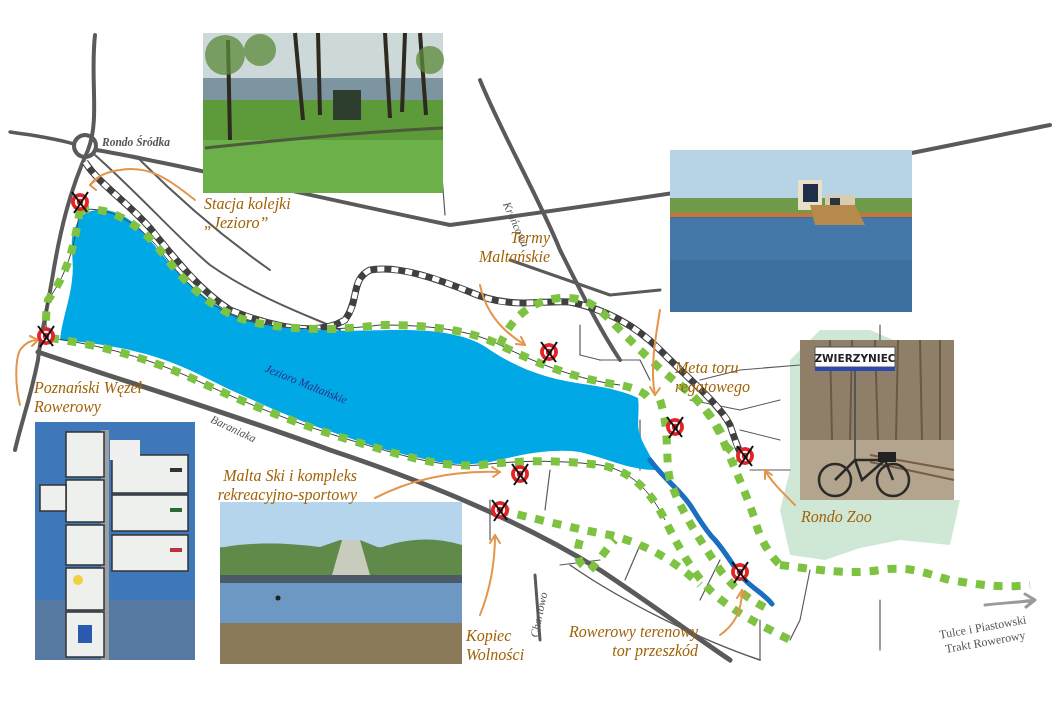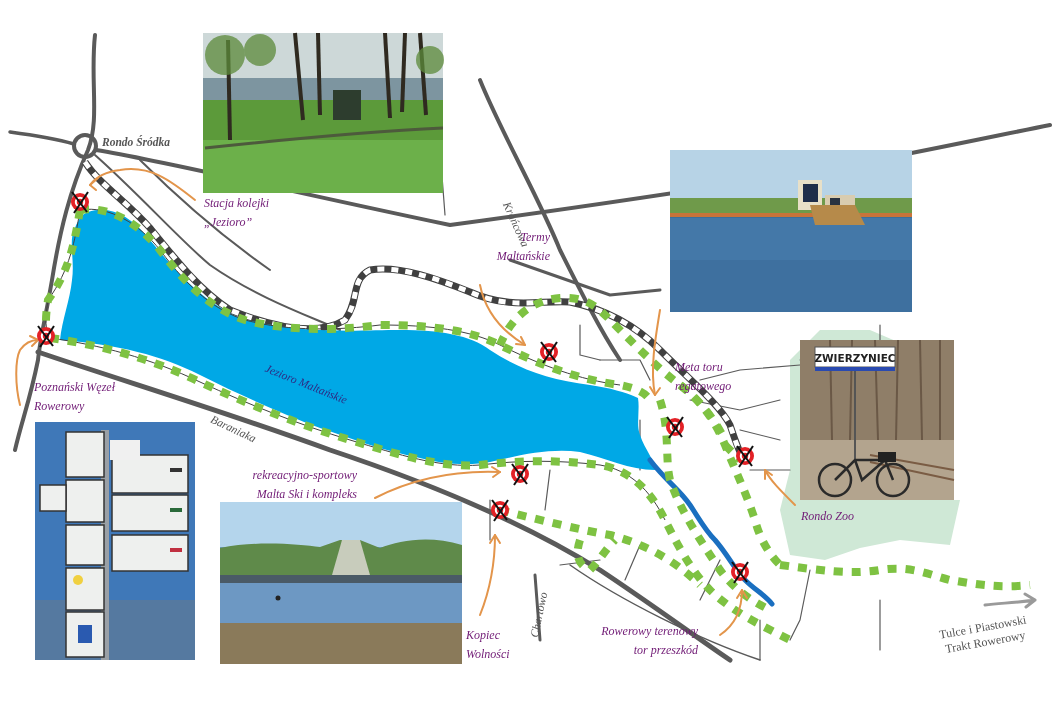--- a/index.html
+++ b/index.html
@@ -1,18 +1,18 @@
 <!DOCTYPE html>
 <html><head>
 <meta charset="utf-8">
 <style>
   html, body { margin:0; padding:0; background:#ffffff; }
   body { width:1057px; height:702px; position:relative; overflow:hidden; font-family:"DejaVu Serif", serif; }
   #map { position:absolute; left:0; top:0; width:1057px; height:702px; }
-  .label { position:absolute; font-family:"Liberation Serif", "DejaVu Serif", serif; font-style:italic; color:#701a75; font-size:12px; line-height:19px; white-space:nowrap; }
+  .label { position:absolute; font-family:"Liberation Serif", "DejaVu Serif", serif; font-style:italic; color:#a16207; font-size:16px; line-height:19px; white-space:nowrap; }
   .road-label { position:absolute; font-family:"Liberation Serif", "DejaVu Serif", serif; font-style:italic; color:#555; font-size:11.5px; white-space:nowrap; }
   .lake-label { position:absolute; font-family:"Liberation Serif", "DejaVu Serif", serif; font-style:italic; color:#2e2a82; font-size:11.5px; white-space:nowrap; }
   .ext-label { position:absolute; font-family:"Liberation Serif", "DejaVu Serif", serif; color:#555; font-size:12px; line-height:15px; text-align:center; white-space:nowrap; }
   .right { text-align:right; }
 </style>
 </head>
 <body>
 
 <svg id="map" viewBox="0 0 1057 702" xmlns="http://www.w3.org/2000/svg">
   <defs>
@@ -256,22 +256,22 @@
 </div>
 <div class="label" style="left:675px; top:310px;margin-top:48px;">
   <div>Meta toru</div>
   <div>regatowego</div>
 </div>
 <div class="label" style="left:34px; top:378px;">
   <div>Poznański Węzeł</div>
   <div>Rowerowy</div>
 </div>
 <div class="label right" style="left:200px; top:466px; width:157px;">
+  <div>Malta Ski i kompleks</div>
   <div>rekreacyjno-sportowy</div>
-  <div>Malta Ski i kompleks</div>
 </div>
 <div class="label" style="left:801px; top:507px;">
   <div>Rondo Zoo</div>
 </div>
 <div class="label" style="left:466px; top:626px;">
   <div>Kopiec</div>
   <div>Wolności</div>
 </div>
 <div class="label right" style="left:550px; top:622px; width:148px;">
   <div>Rowerowy terenowy</div>

